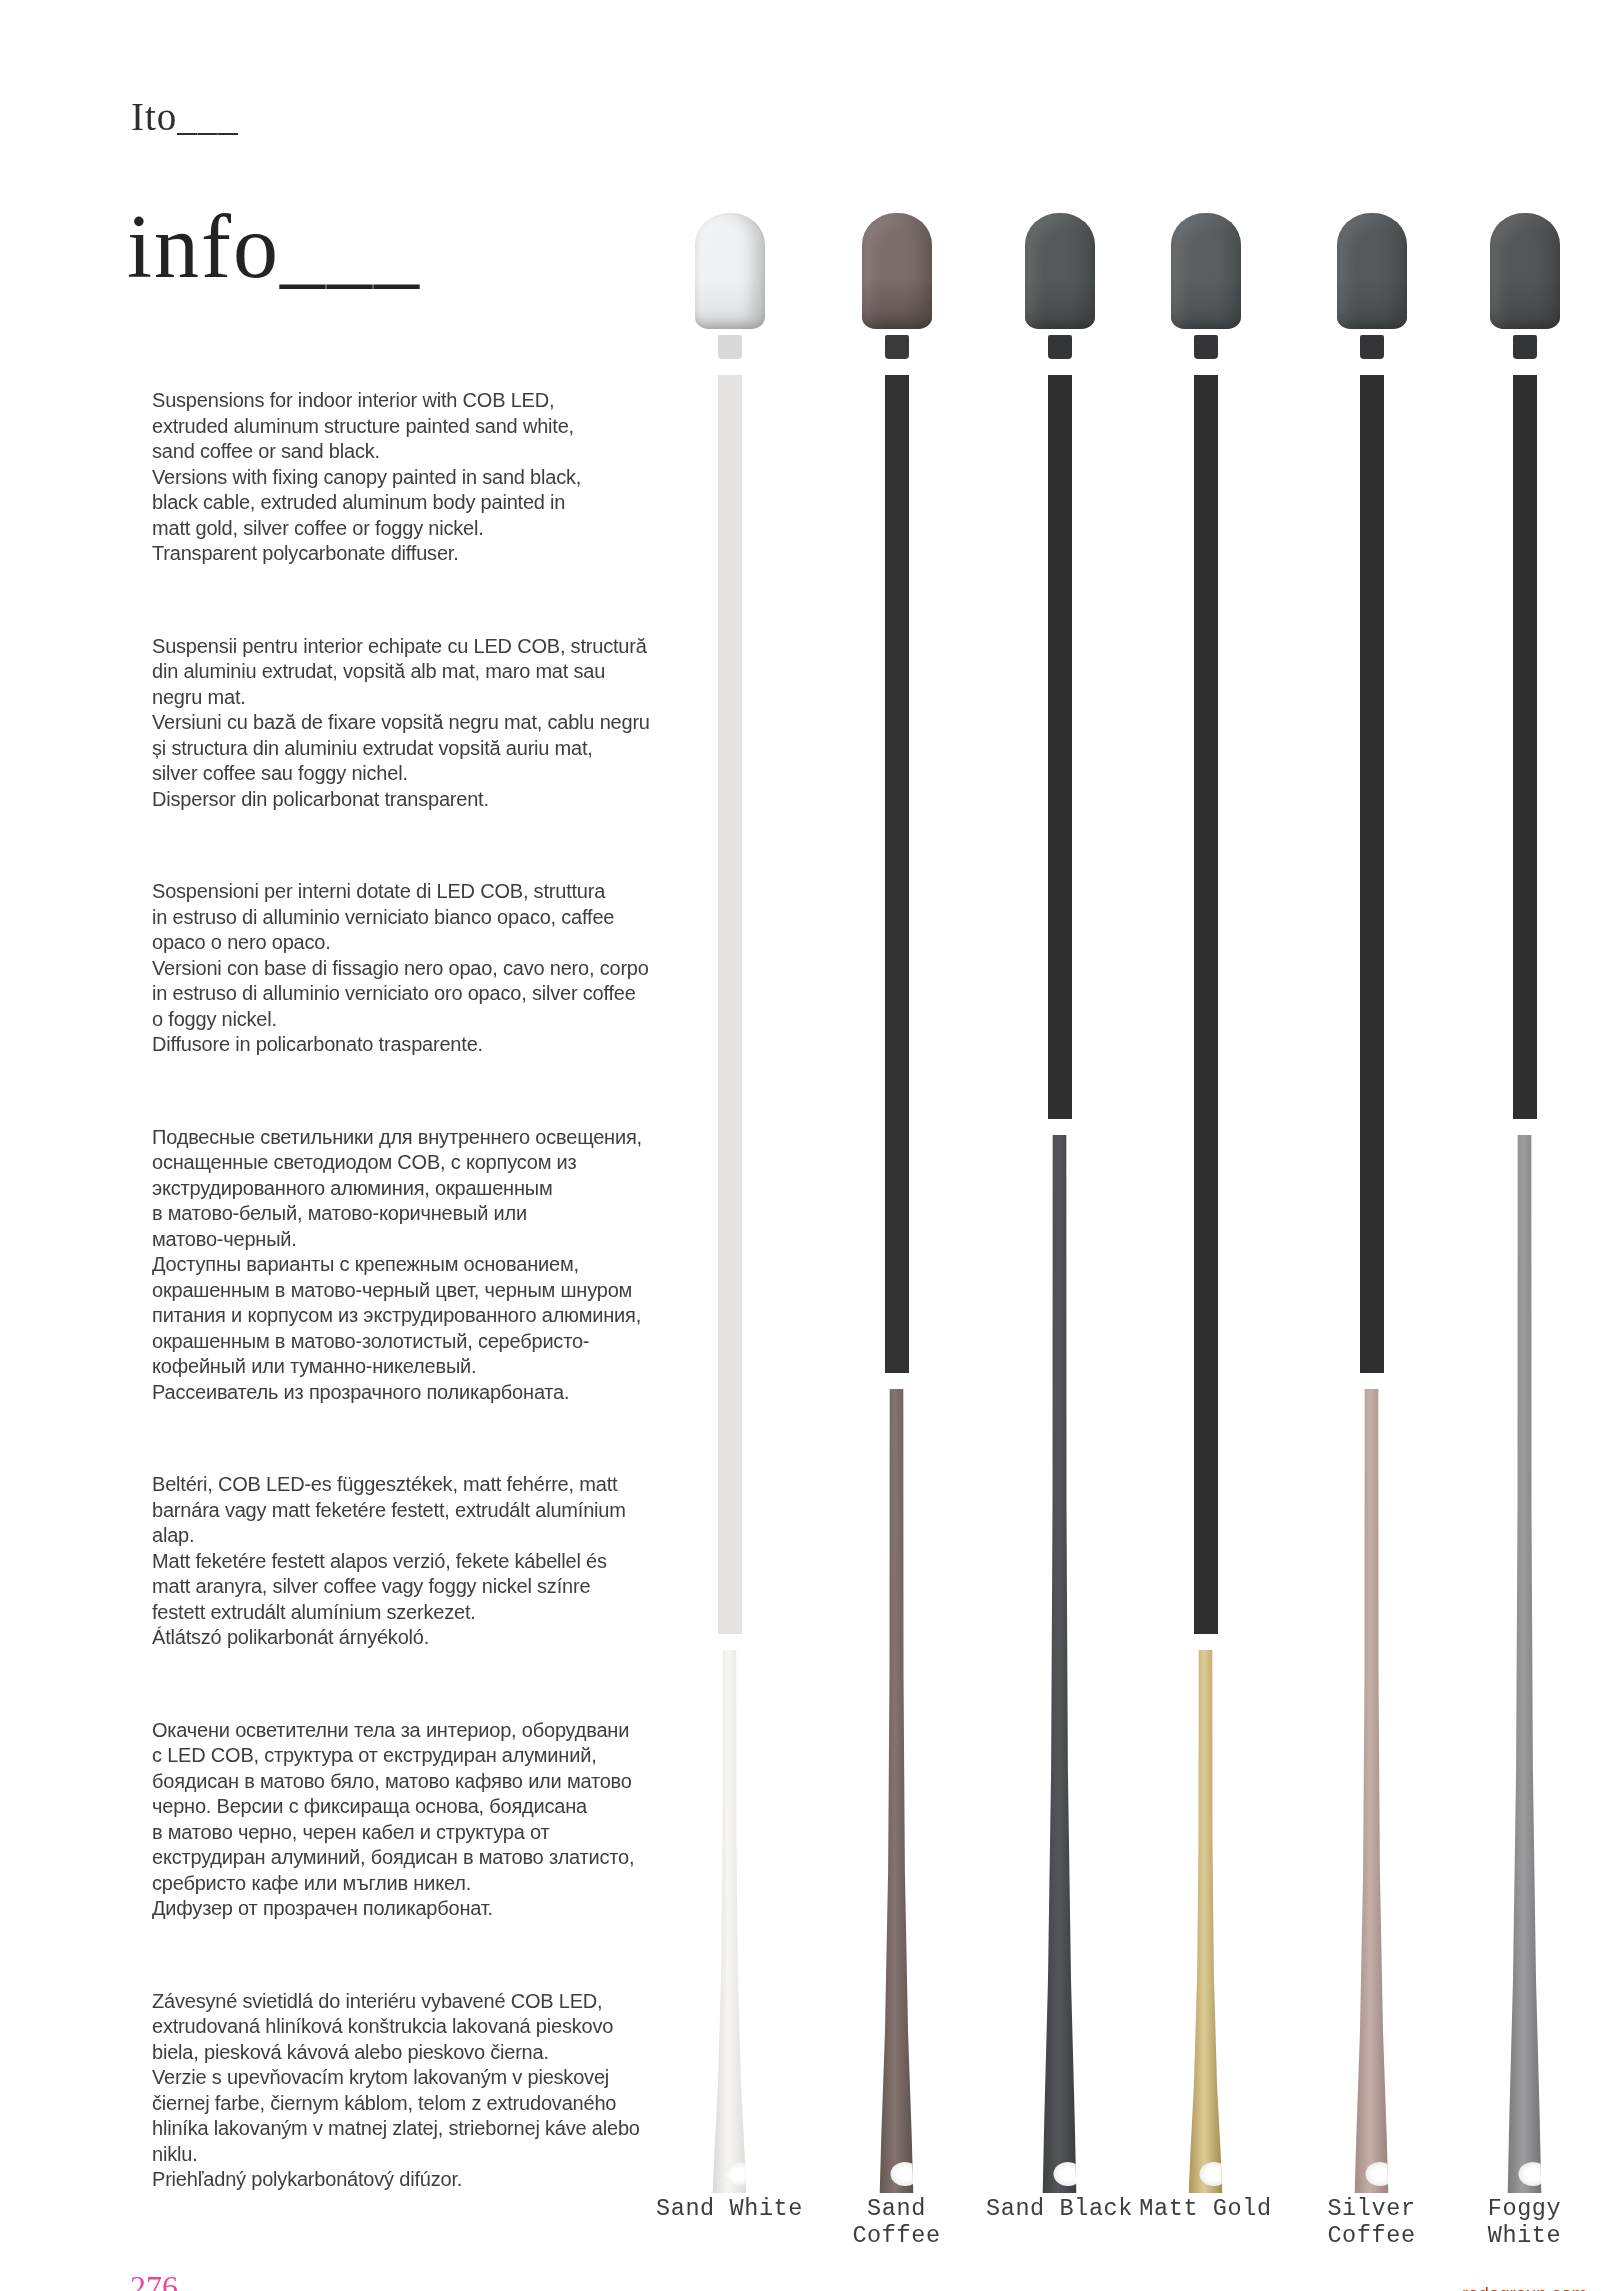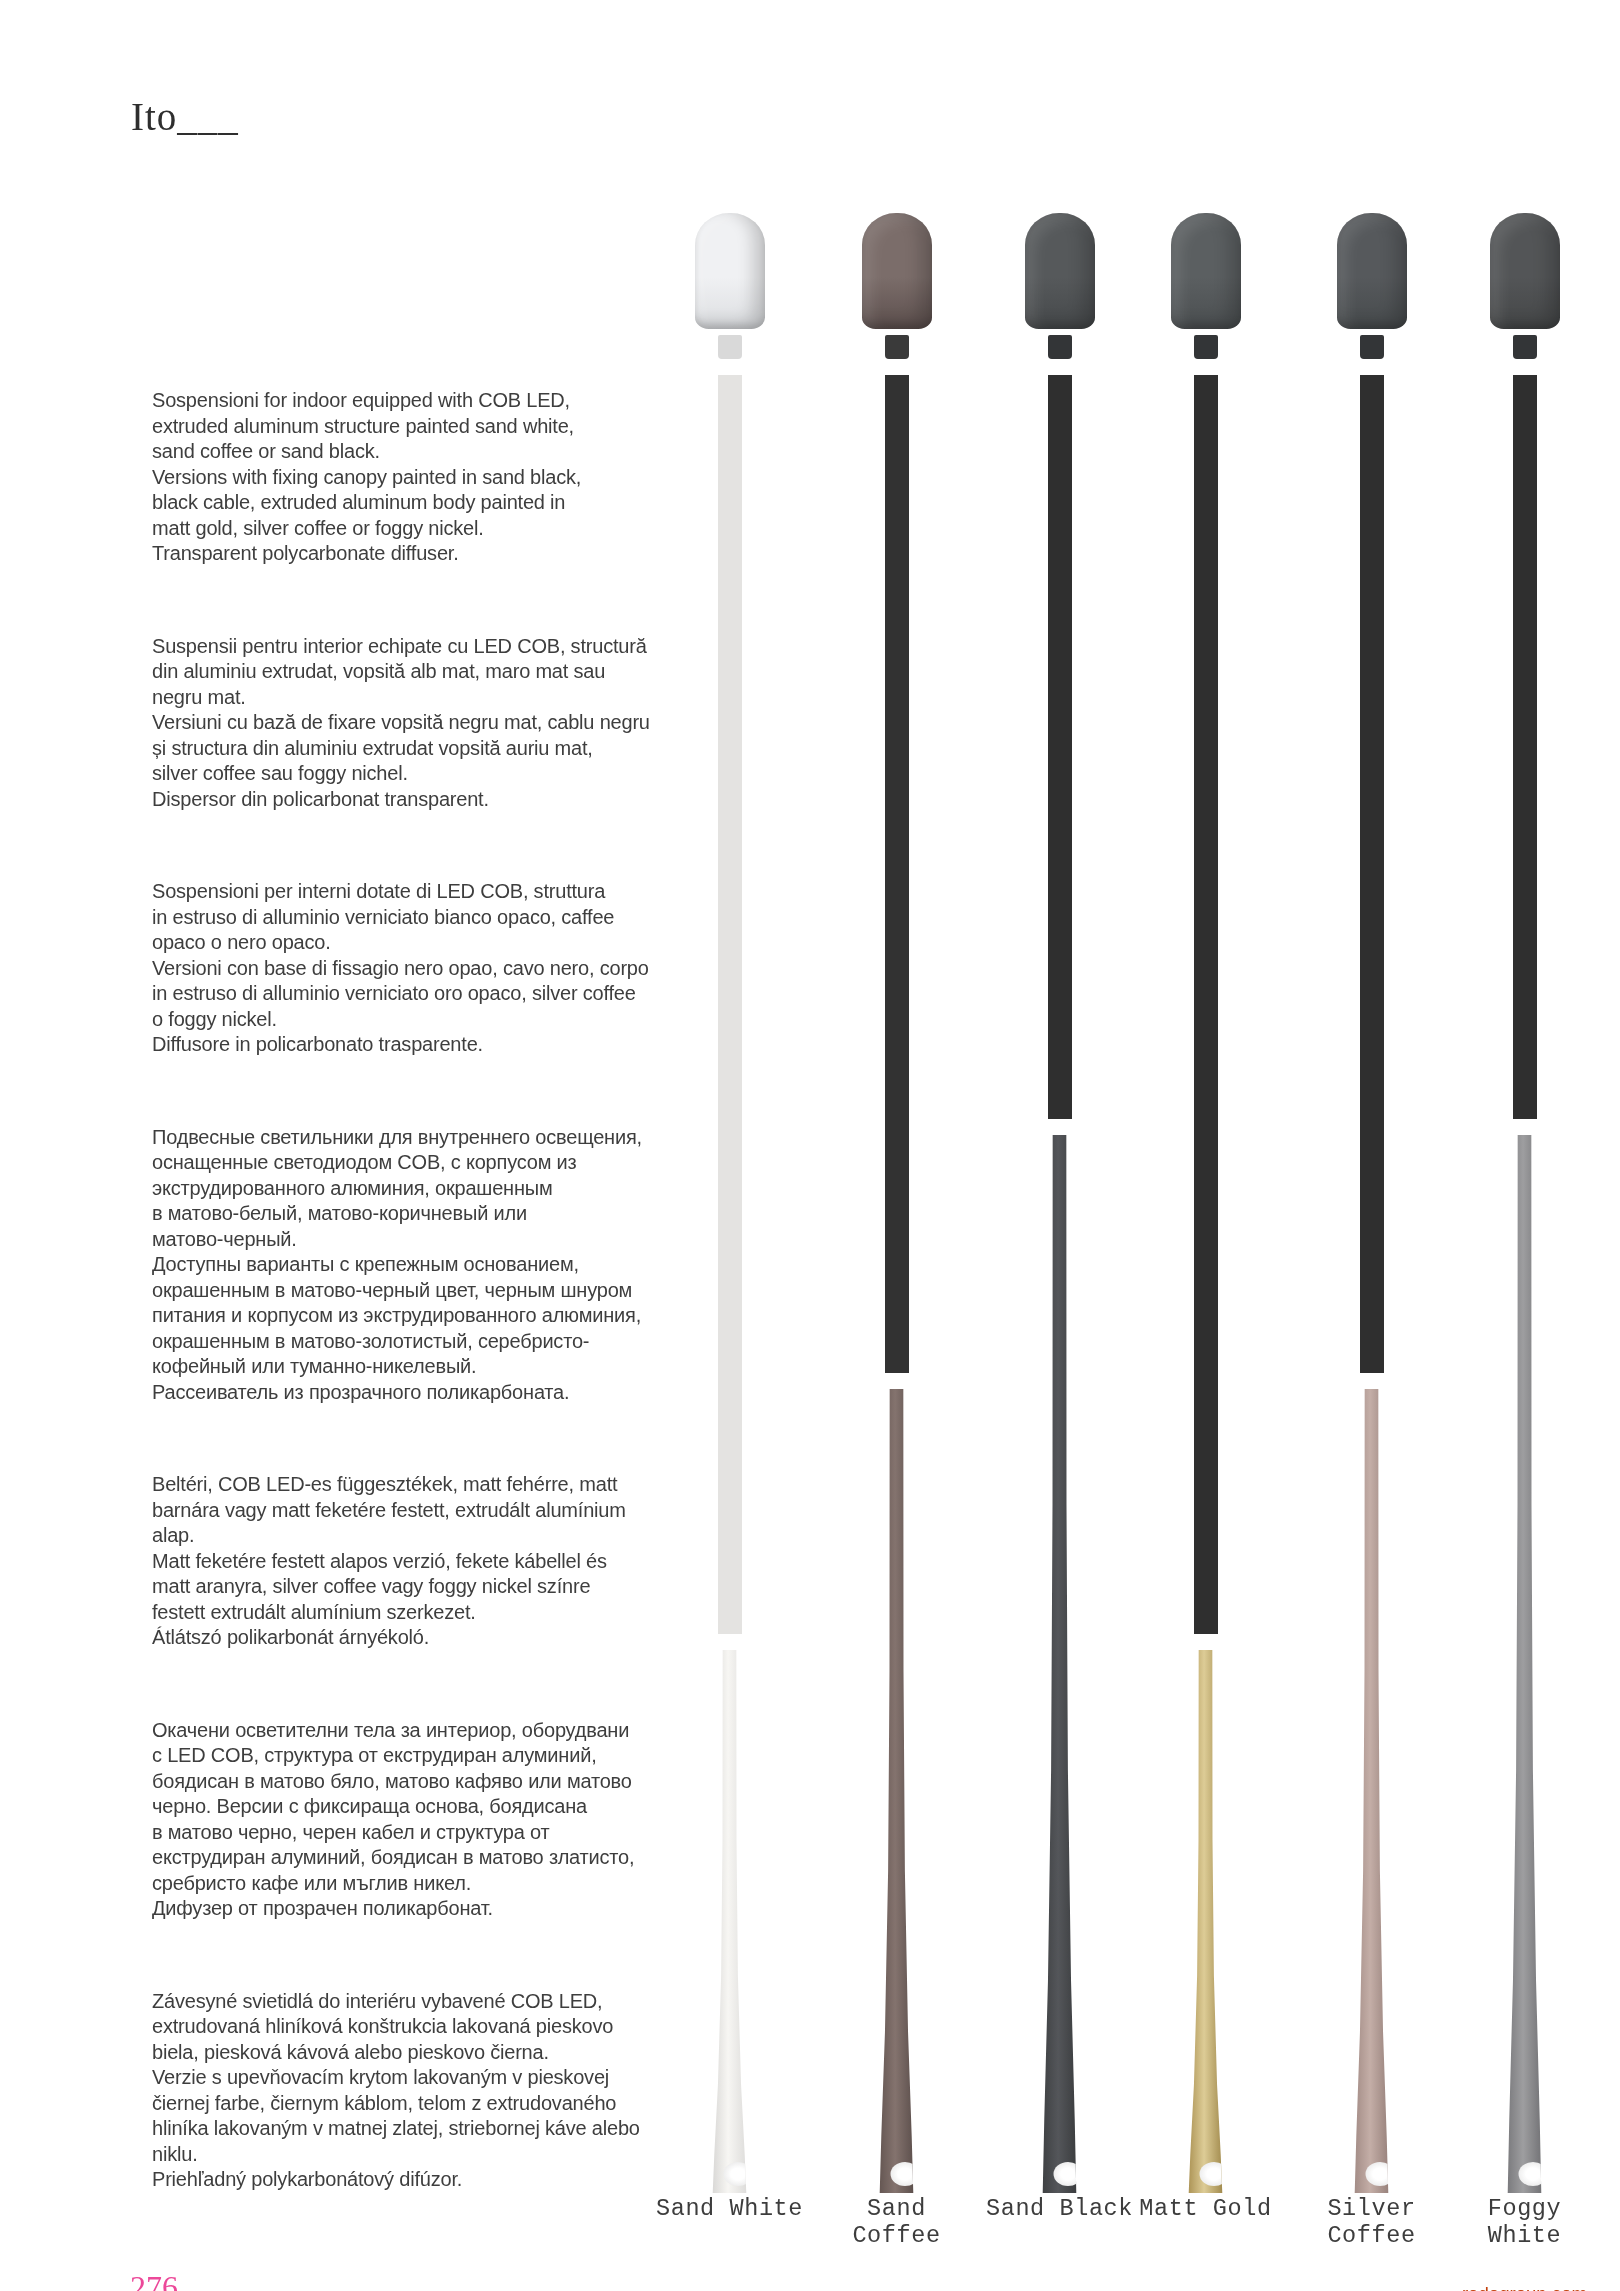--- a/index.html
+++ b/index.html
@@ -90,23 +90,24 @@
     font-size:18.6px; color:#c2410c;
   }
 </style>
 </head>
 <body>
 
 <div class="page">
 
   <div class="brand">Ito___</div>
 
+  <h1 class="heading">info___</h1>
 
   <section class="descriptions">
-    <p class="desc">Sospensioni for indoor equipped with COB LED,
+    <p class="desc">Suspensions for indoor interior with COB LED,
 extruded aluminum structure painted sand white,
 sand coffee or sand black.
 Versions with fixing canopy painted in sand black,
 black cable, extruded aluminum body painted in
 matt gold, silver coffee or foggy nickel.
 Transparent polycarbonate diffuser.</p>
     <p class="desc">Suspensii pentru interior echipate cu LED COB, structură
 din aluminiu extrudat, vopsită alb mat, maro mat sau
 negru mat.
 Versiuni cu bază de fixare vopsită negru mat, cablu negru

